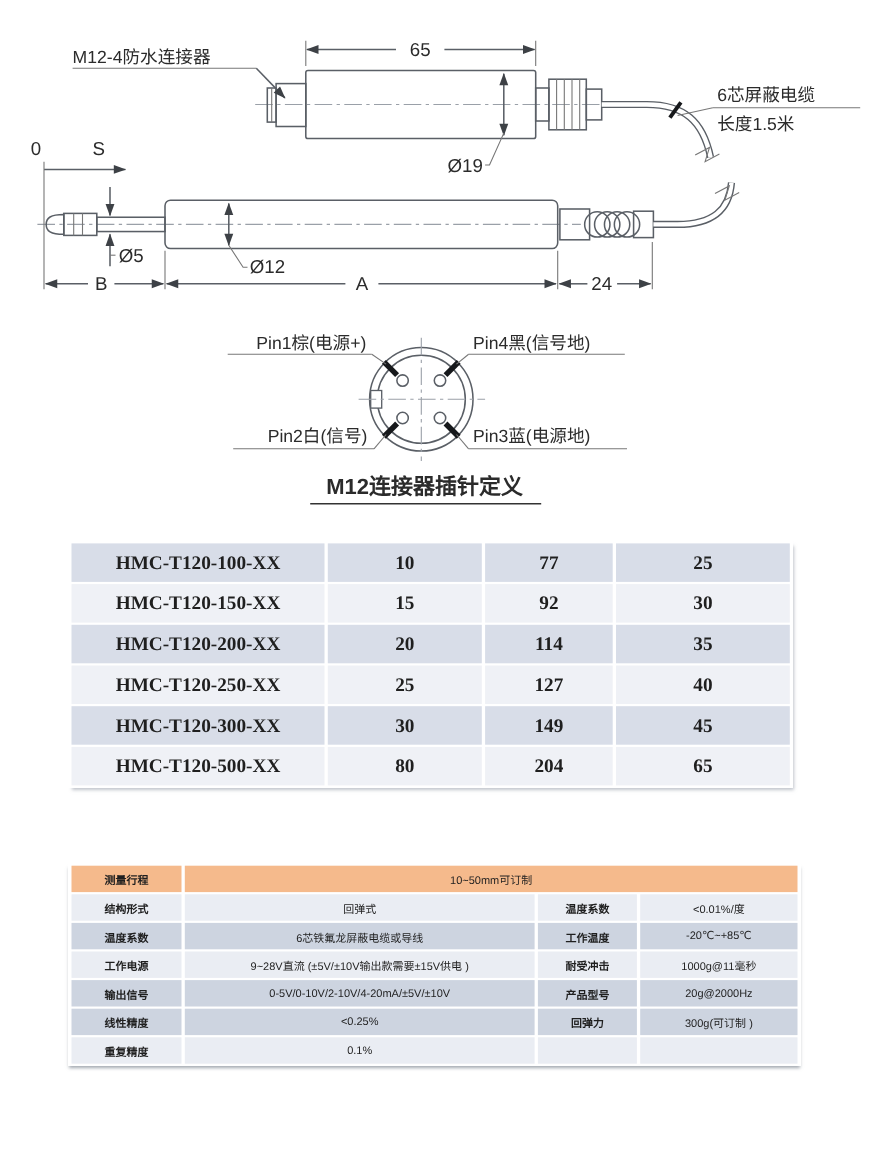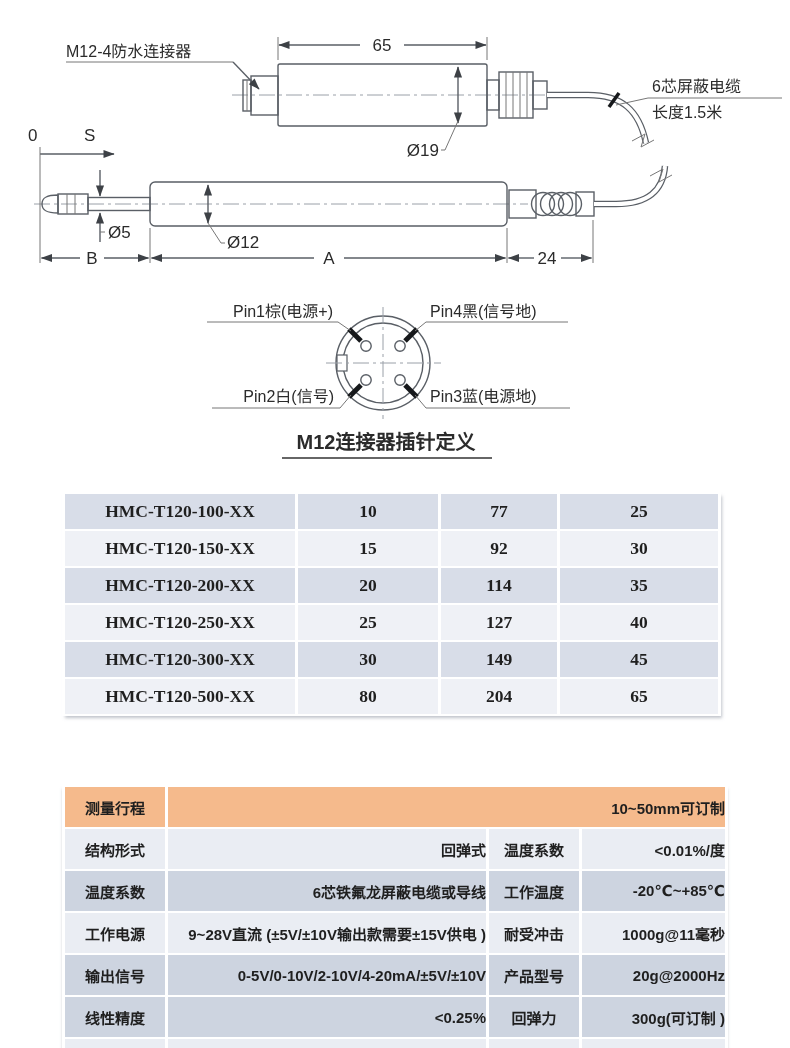--- a/index.html
+++ b/index.html
@@ -24,23 +24,23 @@
                  box-shadow:2px 3px 3px -1px rgba(140,148,160,.55);}
   .product-table th{background:var(--table-header-orange);height:56px;font-size:17px;
                     font-weight:700;text-align:center;line-height:1.3;}
   .product-table td{height:33px;font-size:17.5px;font-weight:600;text-align:center;font-family:Liberation Serif, serif;}
   .product-table tr.dark td{background:var(--product-row-dark);}
   .product-table tr.light td{background:var(--product-row-light);}
   .hdr-unit{font-weight:700;}
 
   .spec-table{position:absolute;left:62px;top:785px;width:663px;
               box-shadow:0 3px 3px -1px rgba(120,128,140,.7);}
-  .spec-table td{height:40px;font-size:15px;padding:0;}
+  .spec-table td{height:24px;font-size:10px;padding:0;}
   .spec-table td.lbl{text-align:center;font-weight:700;}
-  .spec-table td.val{text-align:right;font-weight:700;}
+  .spec-table td.val{text-align:center;font-weight:400;}
   .spec-table tr.orange td{background:var(--table-header-orange);}
   .spec-table tr.dark td{background:var(--spec-row-dark);}
   .spec-table tr.light td{background:var(--spec-row-light);}
 
   
   .drawing{position:absolute;left:0;top:0;}
   .ln{stroke:var(--drawing-line);stroke-width:1.4;fill:none;}
   .thin{stroke:#777;stroke-width:1;fill:none;}
   .cl{stroke:#9aa0a8;stroke-width:1;fill:none;stroke-dasharray:16 4 3 4;}
   .dim{font-size:17px;}

